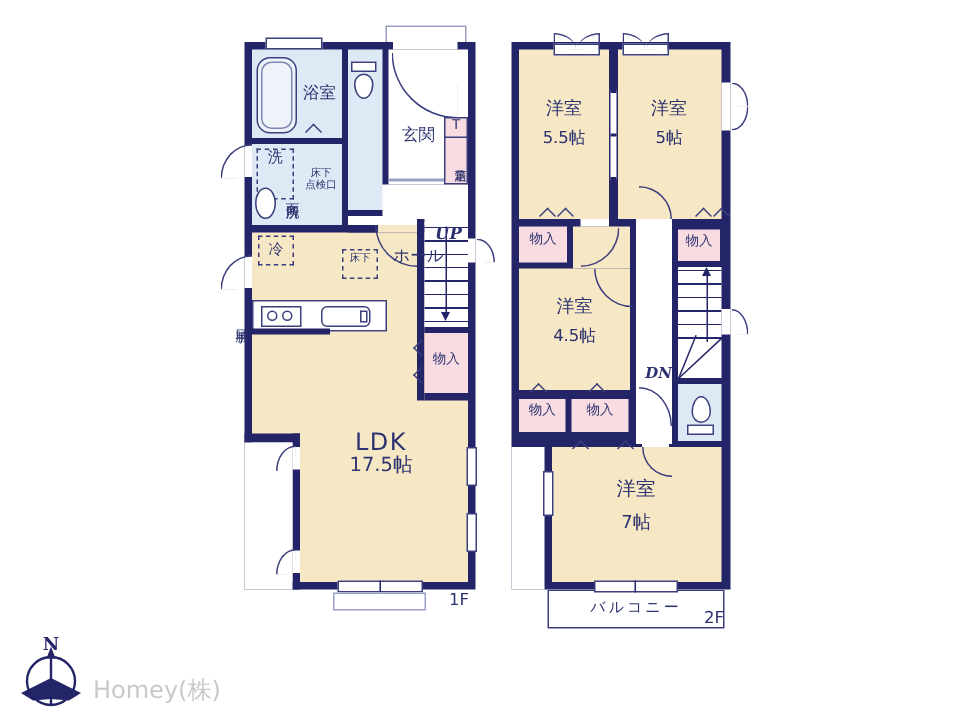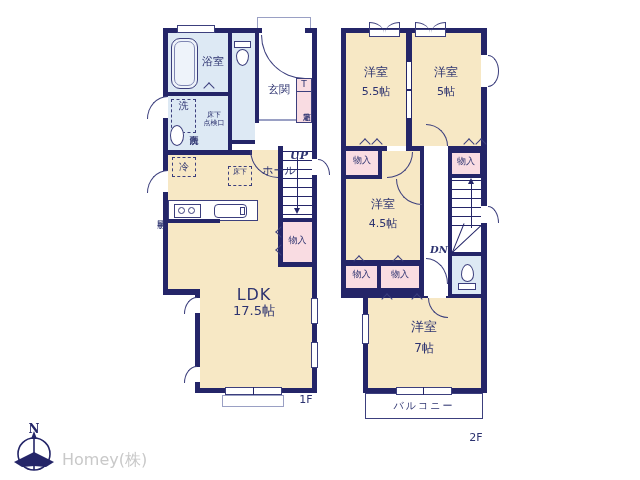--- a/index.html
+++ b/index.html
@@ -228,21 +228,21 @@
     <div class="lbl" style="left:416px;top:86px;width:60px;font-size:11px;">5帖</div>
     <div class="lbl" style="left:346px;top:156px;width:32px;font-size:9px;">物入</div>
     <div class="lbl" style="left:452px;top:157px;width:28px;font-size:9px;">物入</div>
     <div class="lbl" style="left:354px;top:198px;width:58px;font-size:12px;">洋室</div>
     <div class="lbl" style="left:354px;top:218px;width:58px;font-size:11px;">4.5帖</div>
     <div class="lbl updn" style="left:427px;top:228px;width:24px;font-size:10px;">DN</div>
     <div class="lbl" style="left:346px;top:270px;width:31px;font-size:9px;">物入</div>
     <div class="lbl" style="left:381px;top:270px;width:38px;font-size:9px;">物入</div>
     <div class="lbl" style="left:394px;top:320px;width:60px;font-size:13px;">洋室</div>
     <div class="lbl" style="left:394px;top:342px;width:60px;font-size:12px;">7帖</div>
-    <div class="lbl" style="left:464px;top:432px;width:24px;font-size:11px;">2F</div>
+    <div class="lbl" style="left:464px;top:406px;width:24px;font-size:11px;">2F</div>
   </section>
 
   <footer>
     <svg style="position:absolute;left:12px;top:420px;" width="46" height="56" viewBox="0 0 46 56">
       <circle cx="22" cy="34" r="16" fill="none" stroke="#242568" stroke-width="1.6"></circle>
       <text x="22" y="13" text-anchor="middle" font-size="12" font-weight="bold" fill="#242568" font-family="DejaVu Serif, serif">N</text>
       <line x1="22" y1="16" x2="22" y2="50" stroke="#242568" stroke-width="1.6"></line>
       <polygon points="19,19 25,19 22,11" fill="#242568"></polygon>
       <polygon points="2,42 22,32 22,46 10,47" fill="#242568"></polygon>
       <polygon points="42,42 22,32 22,46 34,47" fill="#242568"></polygon>

